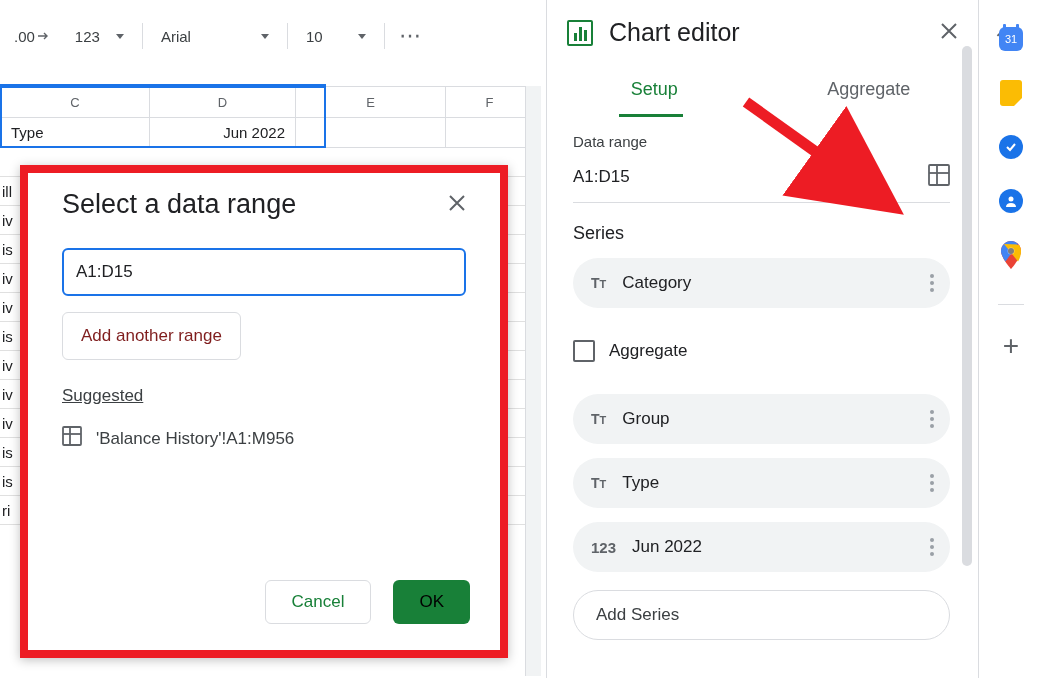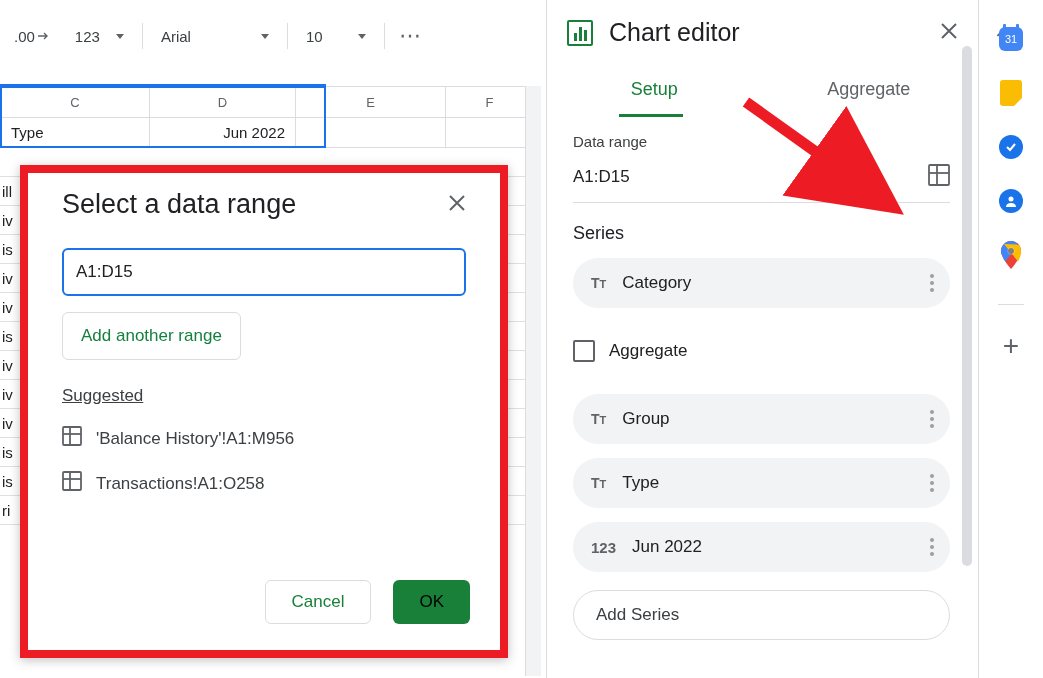--- a/index.html
+++ b/index.html
@@ -35,21 +35,21 @@
 
   .rows { display:flex; flex-direction:column;}
   .row { height:29px; border-bottom:1px solid #e0e0e0; display:flex; align-items:center; padding-left:2px; font-size:15px;}
 
   .dialog-highlight { position:absolute; top:165px; left:20px; width:488px; height:493px; border:8px solid #ed1c24; background:#fff; box-shadow: 0 2px 10px rgba(0,0,0,0.25);}
   .dialog-inner { padding: 16px 34px 20px 34px; }
   .dialog-title-row { display:flex; justify-content:space-between; align-items:center;}
   .dialog-title { font-size:27px; color:#202124; font-weight:400; font-family: Arial, sans-serif;}
   .close-x svg{ width:18px; height:18px;}
   .range-input { margin-top:28px; width:100%; height:48px; border:2px solid #1a73e8; border-radius:6px; padding:0 12px; font-size:17px; color:#202124; outline:none;}
-  .add-range-btn { margin-top:16px; height:48px; padding:0 18px; border:1px solid #dadce0; border-radius:6px; background:#fff; color:#15803d; font-size:17px; font-weight:500; cursor:pointer;}
+  .add-range-btn { margin-top:16px; height:48px; padding:0 18px; border:1px solid #dadce0; border-radius:6px; background:#fff; color:#7f1d1d; font-size:17px; font-weight:500; cursor:pointer;}
   .suggested-lbl { margin-top:26px; font-size:17px; font-weight:500; color:#3c4043;text-decoration:underline;}
   .suggestion { display:flex; align-items:center; gap:14px; margin-top:20px; font-size:17px; color:#3c4043;}
   .suggestion .grid-icon svg{ width:20px; height:20px;}
   .dialog-actions { position:absolute; bottom:26px; right:30px; display:flex; gap:22px;}
   .btn { height:44px; padding:0 26px; border-radius:6px; font-size:17px; font-weight:500; cursor:pointer;}
   .btn-cancel { background:#fff; border:1px solid #dadce0; color:#188038;}
   .btn-ok { background:#188038; border:none; color:#000000;}
 
   
   .editor { position:absolute; top:0; left:546px; width:430px; height:678px; border-left:1px solid #dadce0; background:#fff;}
@@ -218,28 +218,20 @@
     <button class="add-range-btn">Add another range</button>
     <div class="suggested-lbl">Suggested</div>
     <div class="suggestion">
       <span class="grid-icon"><svg viewBox="0 0 20 20">
             <rect x="1" y="1" width="18" height="18" rx="1" fill="none" stroke="#5f6368" stroke-width="1.8"></rect>
             <line x1="1" y1="8" x2="19" y2="8" stroke="#5f6368" stroke-width="1.8"></line>
             <line x1="8" y1="1" x2="8" y2="19" stroke="#5f6368" stroke-width="1.8"></line>
           </svg></span>
       <span>'Balance History'!A1:M956</span>
     </div>
-    <div class="suggestion">
-      <span class="grid-icon"><svg viewBox="0 0 20 20">
-            <rect x="1" y="1" width="18" height="18" rx="1" fill="none" stroke="#5f6368" stroke-width="1.8"></rect>
-            <line x1="1" y1="8" x2="19" y2="8" stroke="#5f6368" stroke-width="1.8"></line>
-            <line x1="8" y1="1" x2="8" y2="19" stroke="#5f6368" stroke-width="1.8"></line>
-          </svg></span>
-      <span>Transactions!A1:O258</span>
-    </div>
   </div>
   <div class="dialog-actions">
     <button class="btn btn-cancel">Cancel</button>
     <button class="btn btn-ok">OK</button>
   </div>
 </div>
 
 <div class="editor">
   <div class="editor-header">
     <div class="chart-logo">

